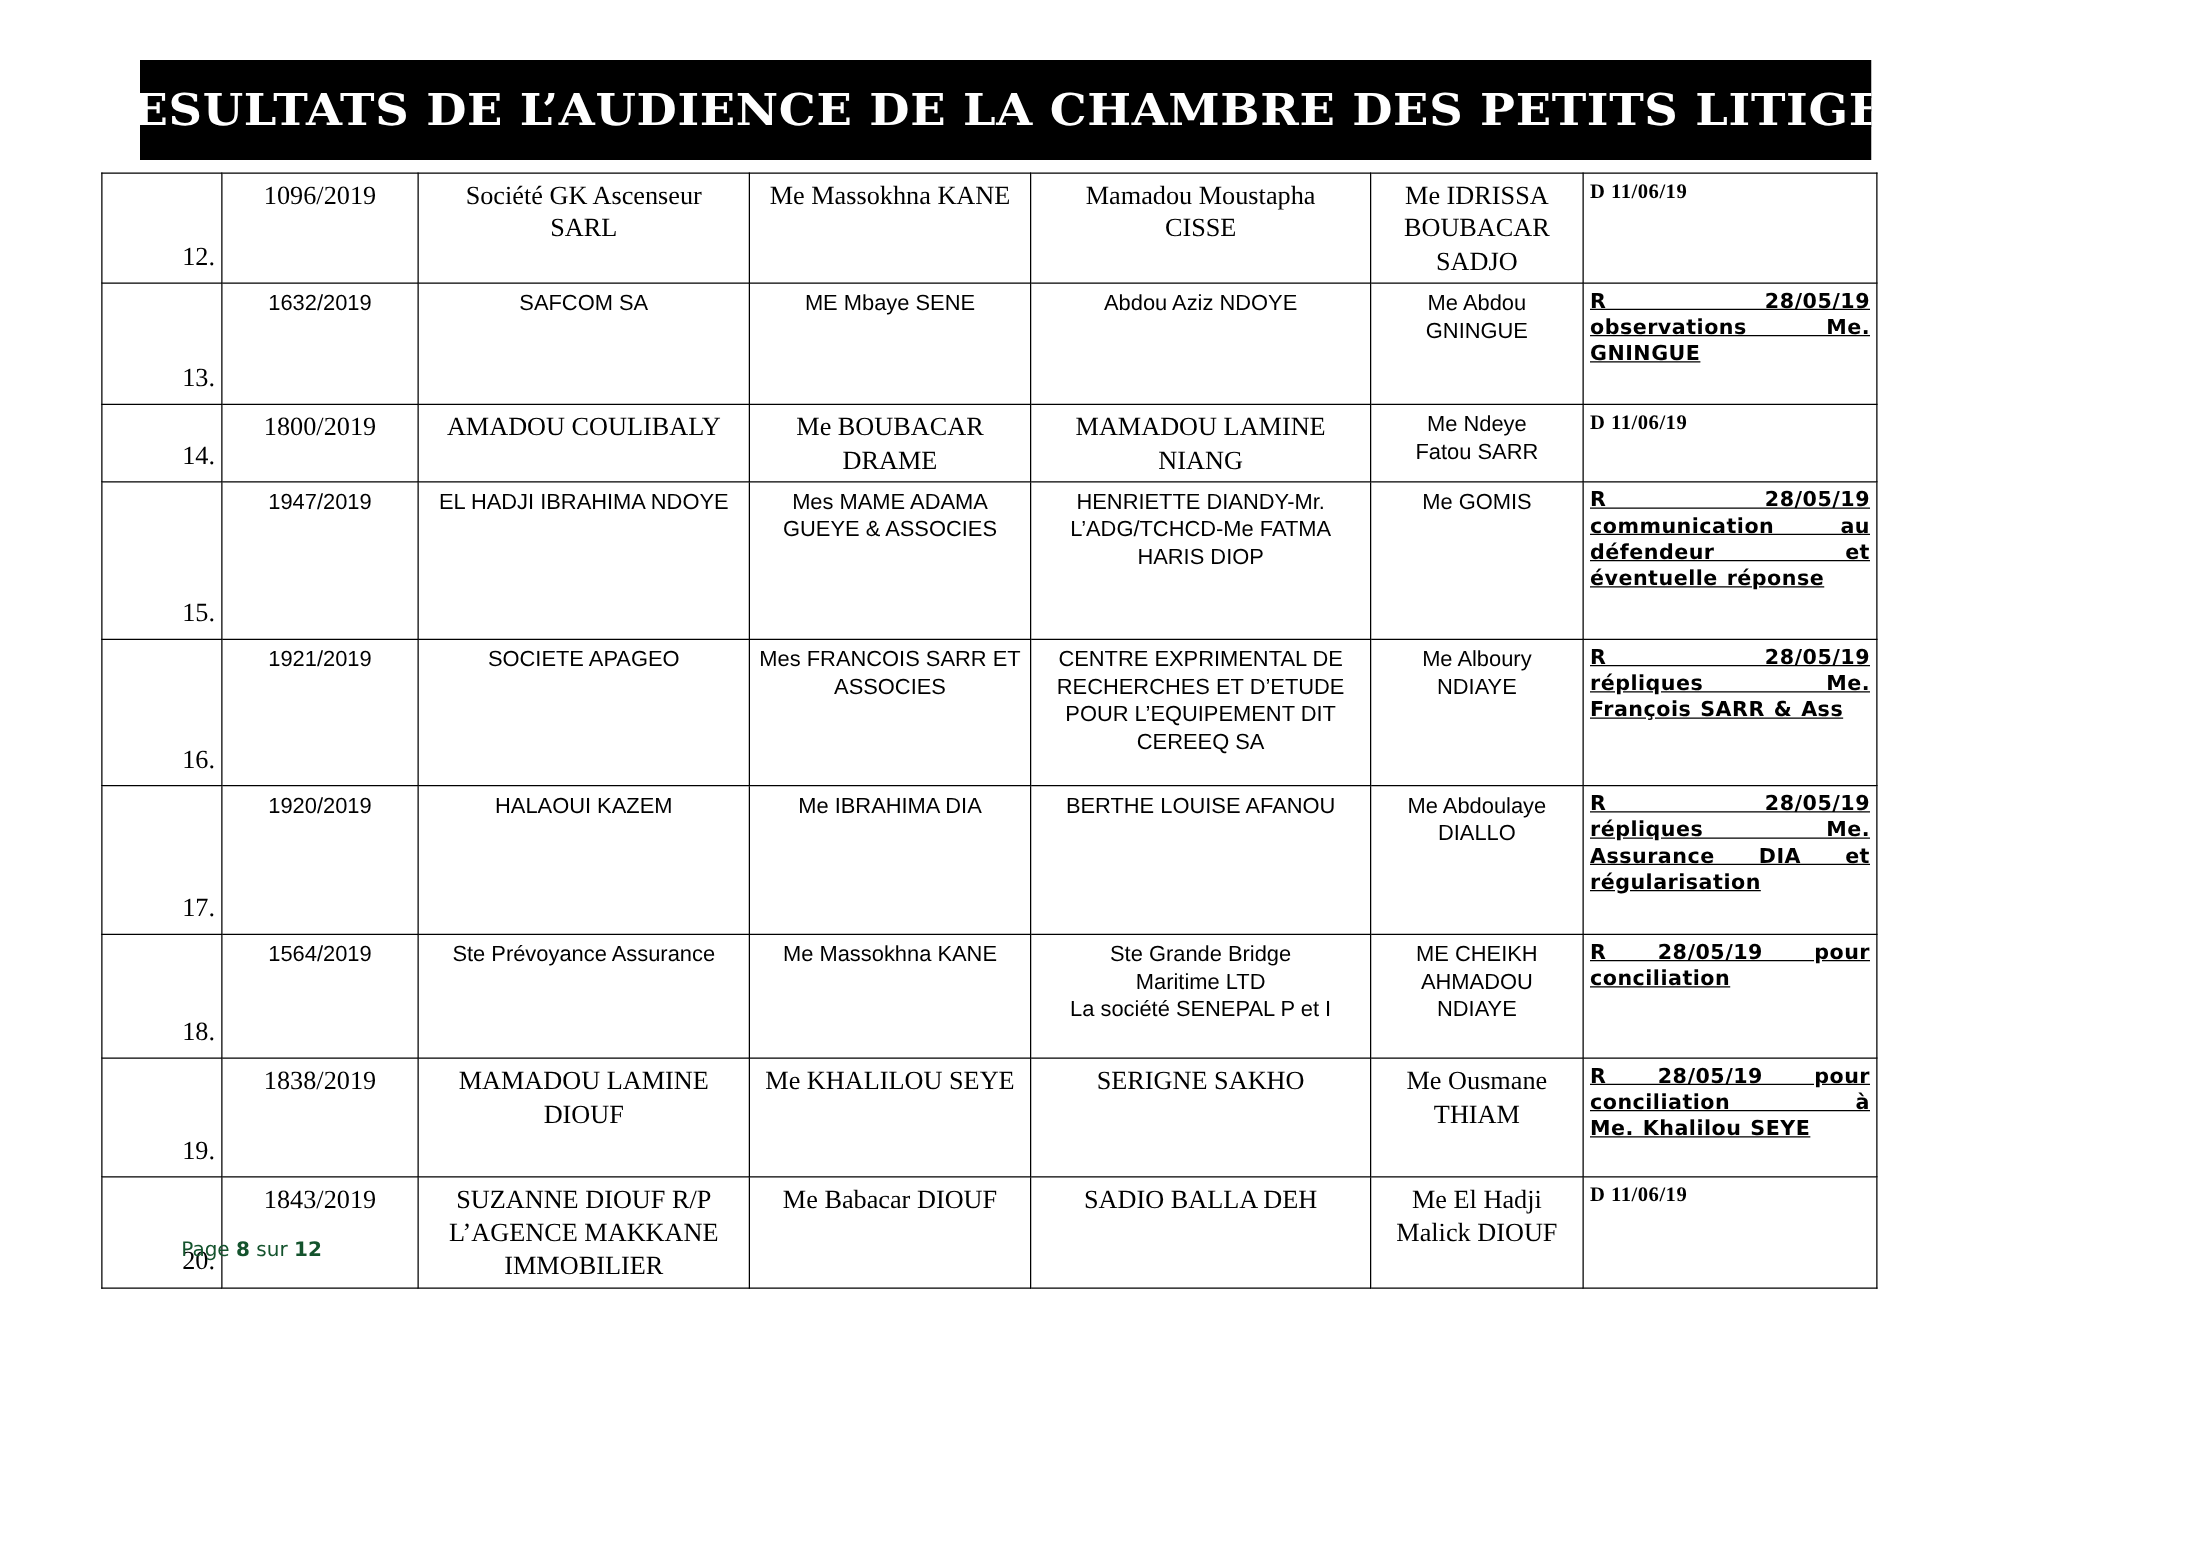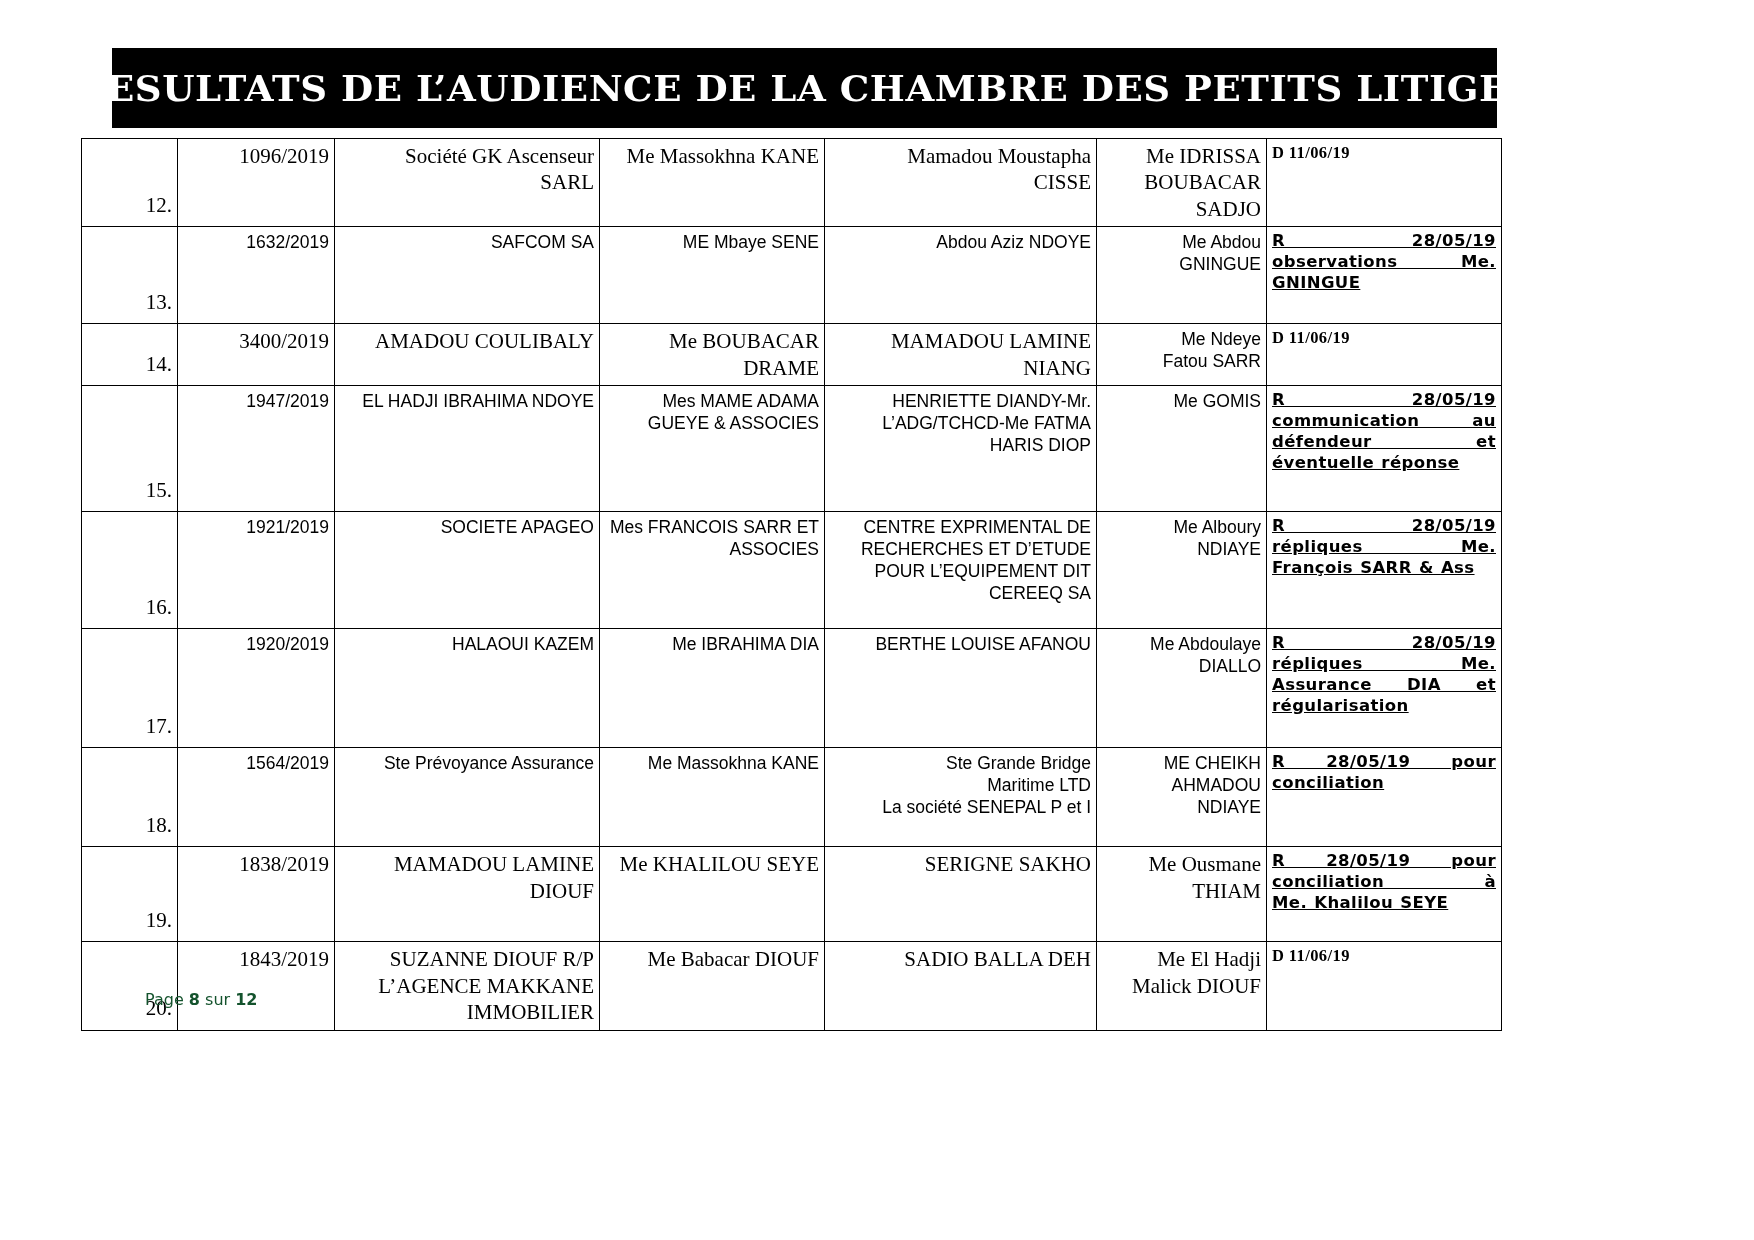--- a/index.html
+++ b/index.html
@@ -76,21 +76,21 @@
   
   .c-num-cell {
     text-align: right;
     vertical-align: bottom !important;
     font-size: 21px;
     padding-bottom: 8px !important;
     margin-top: 26px;
   }
   .serif  { font-family: "Liberation Serif", serif; font-size: 21px; }
   .sans   { font-family: Liberation Sans, sans-serif; font-size: 17.5px; }
-  .ctr    { text-align: right; }
+  .ctr    { text-align: center; }
 
   
   .dec {
     font-family: "DejaVu Sans", "Liberation Sans", sans-serif;
     font-weight: bold;
     font-size: 16.5px;
     letter-spacing: 0.4px;
     text-align: justify;
     text-align-last: justify;
     line-height: 1.55;
@@ -176,21 +176,21 @@
           <td class="sans ctr">Abdou Aziz NDOYE</td>
           <td class="sans ctr">Me Abdou<br>GNINGUE</td>
           <td class="dec">
             <span class="dec-line" style="text-align-last: justify;">R 28/05/19</span>
             <span class="dec-line" style="text-align-last: justify;">observations Me.</span>
             <span class="dec-line free">GNINGUE</span>
           </td>
         </tr>
         <tr class="r14">
           <td class="c-num-cell serif">14.</td>
-          <td class="serif ctr">3400/2019</td>
+          <td class="serif ctr">1800/2019</td>
           <td class="serif ctr">AMADOU COULIBALY</td>
           <td class="serif ctr">Me BOUBACAR<br>DRAME</td>
           <td class="serif ctr">MAMADOU LAMINE<br>NIANG</td>
           <td class="sans ctr">Me Ndeye<br>Fatou SARR</td>
           <td class="dec-simple">
             <span class="dec-line free">D 11/06/19</span>
           </td>
         </tr>
         <tr class="r15">
           <td class="c-num-cell serif">15.</td>

